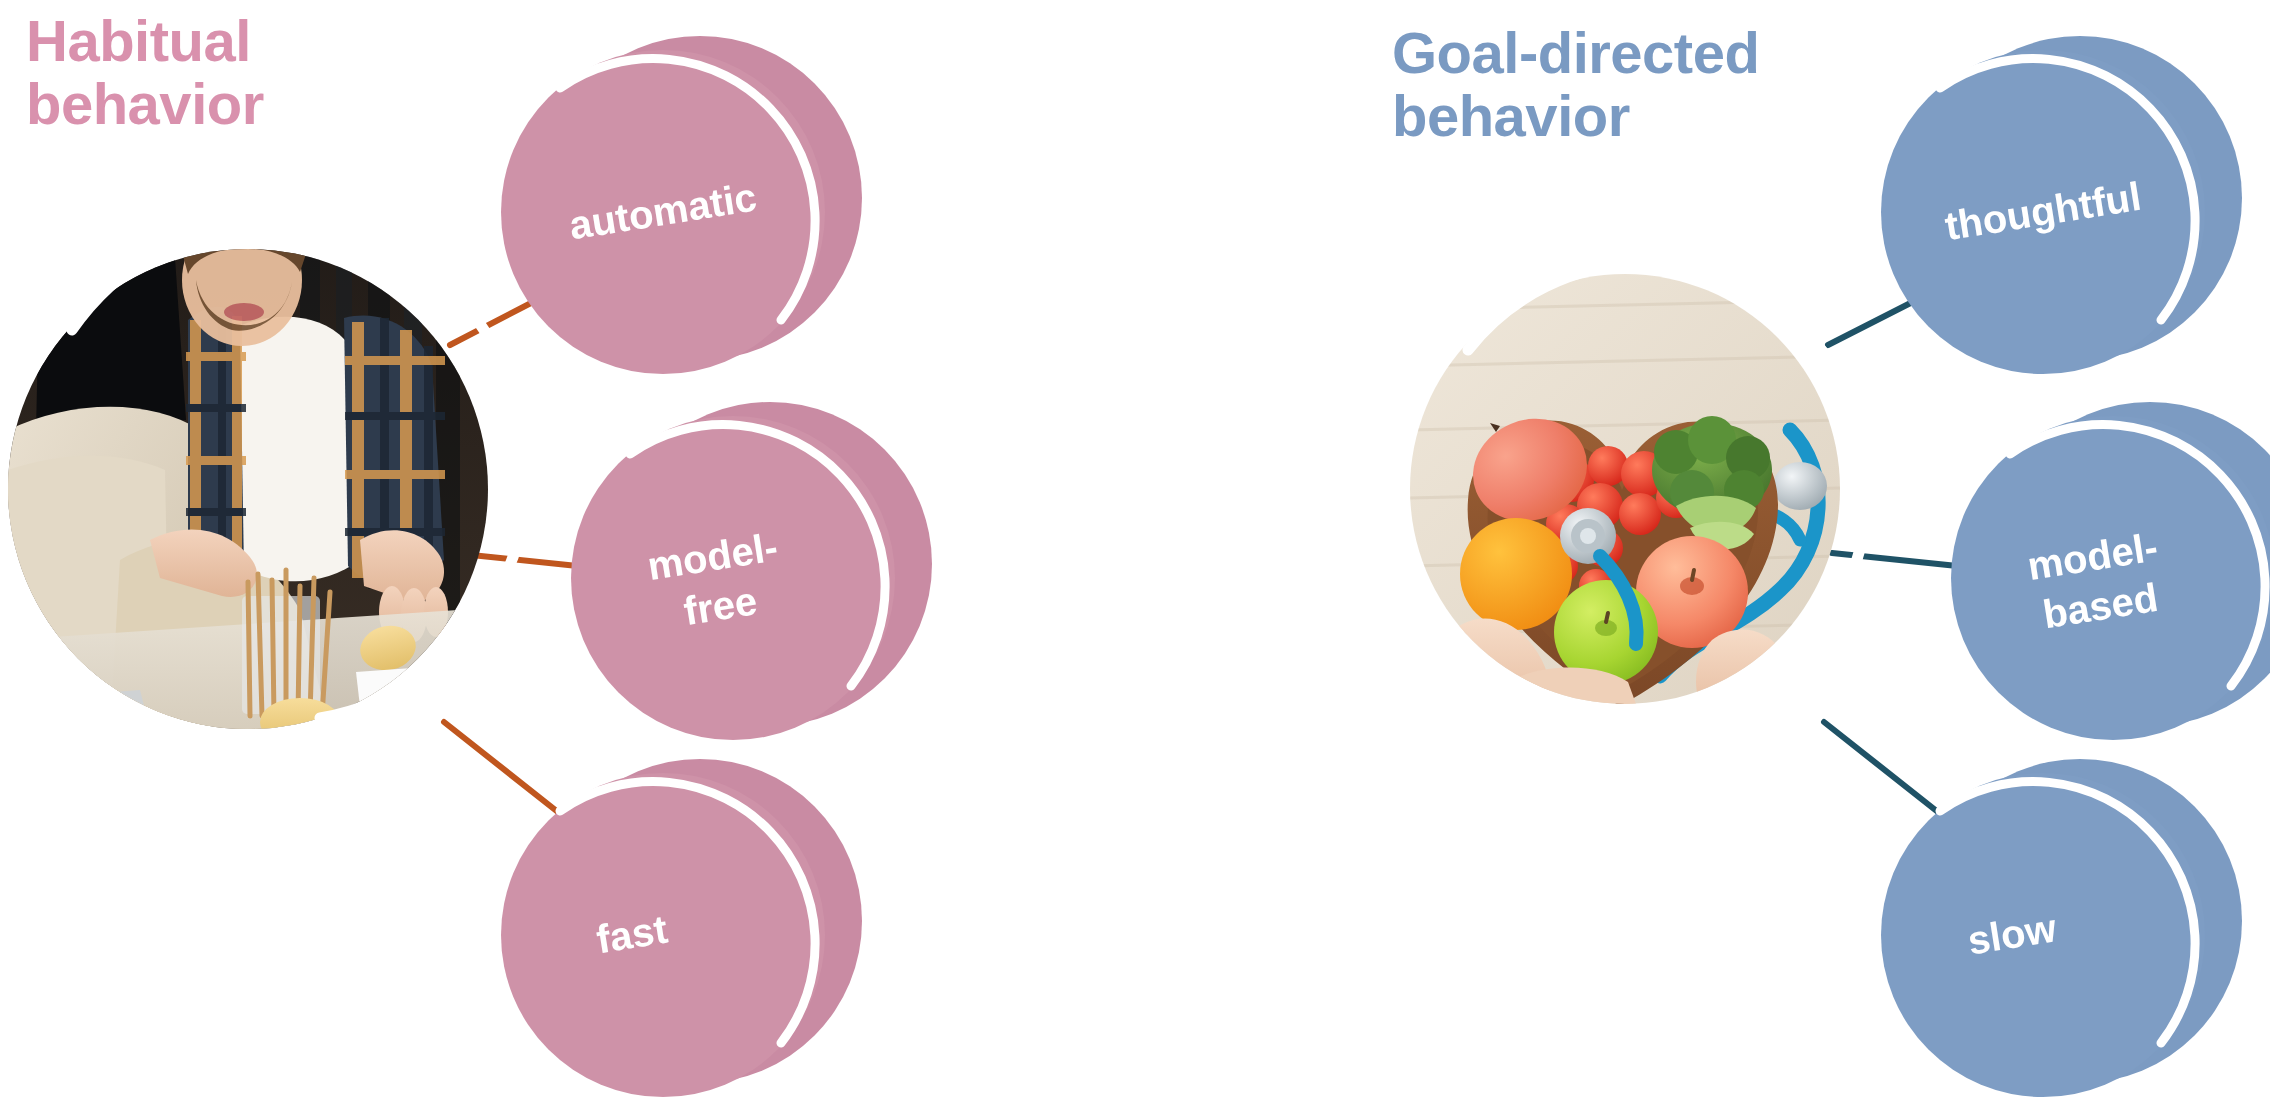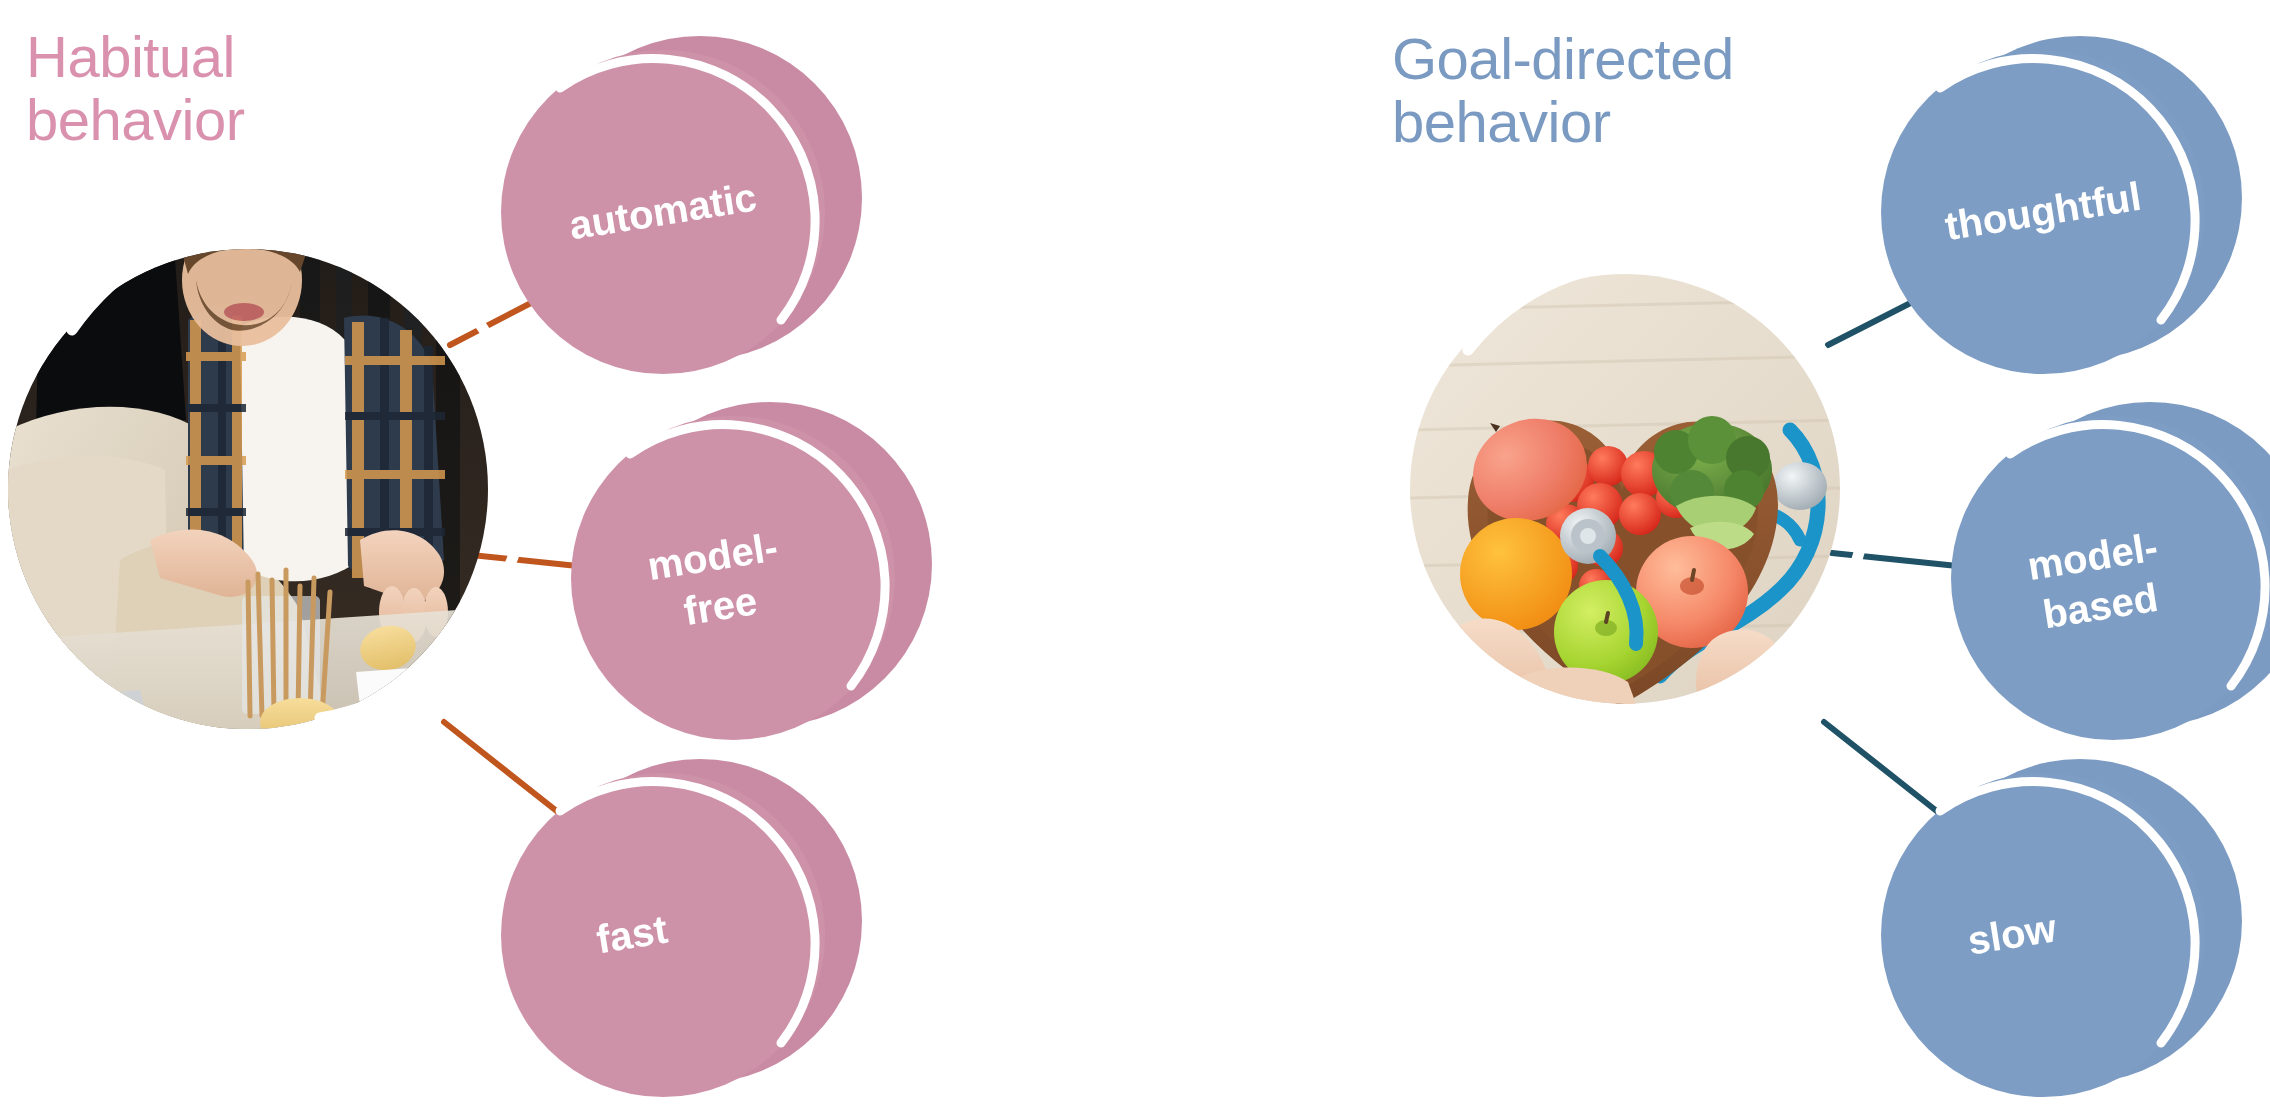--- a/index.html
+++ b/index.html
@@ -1,23 +1,23 @@
 <!DOCTYPE html>
 <html><head>
 <meta charset="utf-8">
 <style>
   html,body{margin:0;padding:0;background:#ffffff;}
   body{width:2270px;height:1111px;overflow:hidden;
        font-family:"Liberation Sans","DejaVu Sans",sans-serif;}
   #stage{position:relative;width:2270px;height:1111px;background:#fff;}
   svg.layer{position:absolute;left:0;top:0;width:2270px;height:1111px;}
-  .title{position:absolute;font-weight:normal;font-size:58px;line-height:1.08;
-         letter-spacing:-0.5px;white-space:pre-line;margin-top:16px;}
+  .title{position:absolute;font-weight:bold;font-size:58px;line-height:1.08;
+         letter-spacing:-0.5px;white-space:pre-line;}
   #title-left{left:26px;top:10px;}
-  #title-right{left:1392px;top:12px;}
+  #title-right{left:1392px;top:22px;}
   .bubble-label{font-weight:bold;fill:#ffffff;font-size:40px;
                 font-family:"Liberation Sans","DejaVu Sans",sans-serif;}
 </style>
 </head>
 <body>
 
 <div id="stage">
 
   <div class="title" id="title-left" style="color: rgb(217, 145, 173);">Habitual
 behavior</div>

